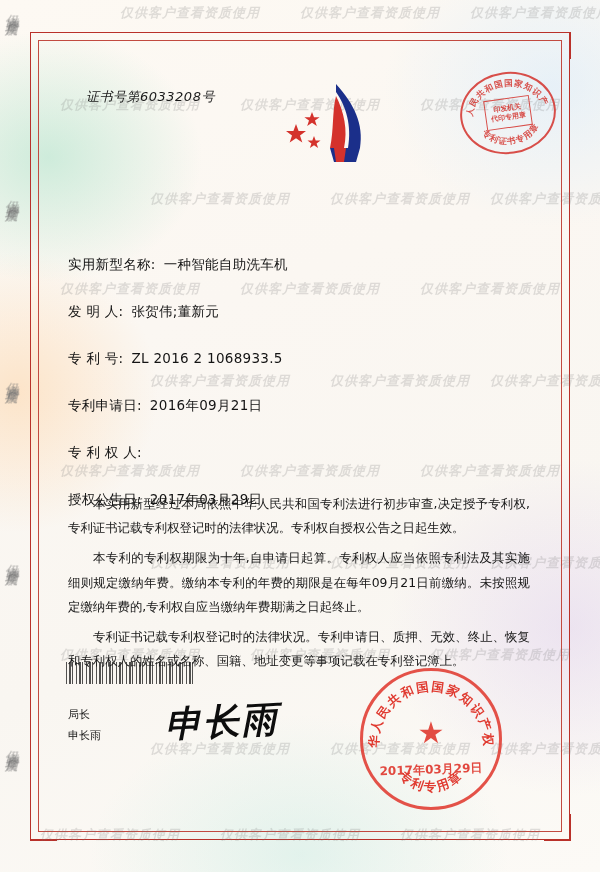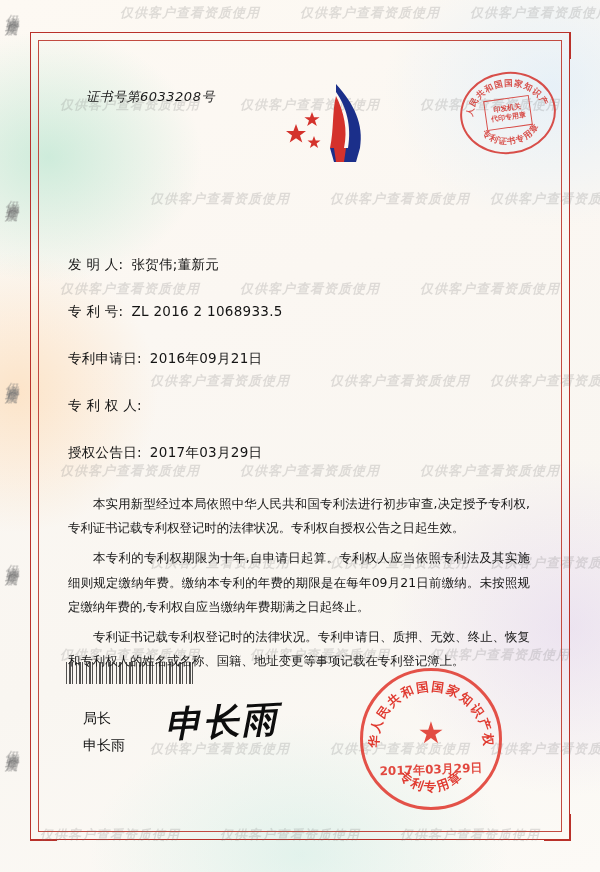--- a/index.html
+++ b/index.html
@@ -204,22 +204,22 @@
       transparent 5px, transparent 6px,
       #1a1a1a 6px, #1a1a1a 7px,
       transparent 7px, transparent 10px
     );
     opacity: 0.75;
   }
 
   
   .sig-block {
     position: absolute;
-    left: 23px; top: 645px;
-    font-size: 14px;
+    left: 8px; top: 645px;
+    font-size: 11px;
     line-height: 1.9;
     color: #141414;
   }
   .handwriting {
     position: absolute;
     left: 105px; top: 638px;
     font-size: 36px;
     color: #0d0d0d;
     font-family: "DejaVu Serif", "Liberation Serif", serif;
     font-style: italic;
@@ -316,20 +316,24 @@
         </defs>
         <text><textPath href="#arcTop" startOffset="50%" text-anchor="middle">中华人民共和国国家知识产权局</textPath></text>
         <text><textPath href="#arcBot" startOffset="50%" text-anchor="middle">专利证书专用章</textPath></text>
       </svg>
       <div class="inner-box"></div>
       <div class="stamp-text">印发机关<br>代印专用章</div>
     </div>
 
 
     <div class="fields" id="fields-container">
+        <div class="field-row">
+          <span class="field-label">实用新型名称:</span>
+          <span class="field-value">一种智能自助洗车机</span>
+        </div>
         <div class="field-row">
           <span class="field-label">发 明 人:</span>
           <span class="field-value">张贺伟;董新元</span>
         </div>
         <div class="field-row">
           <span class="field-label">专 利 号:</span>
           <span class="field-value">ZL 2016 2 1068933.5</span>
         </div>
         <div class="field-row">
           <span class="field-label">专利申请日:</span>

